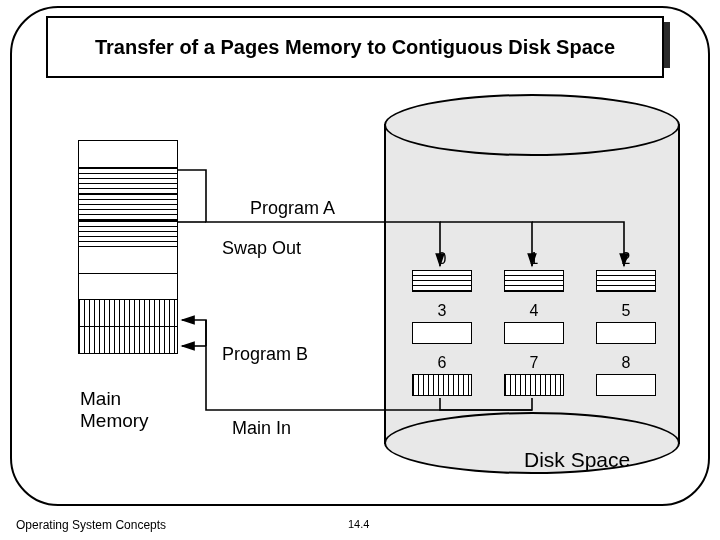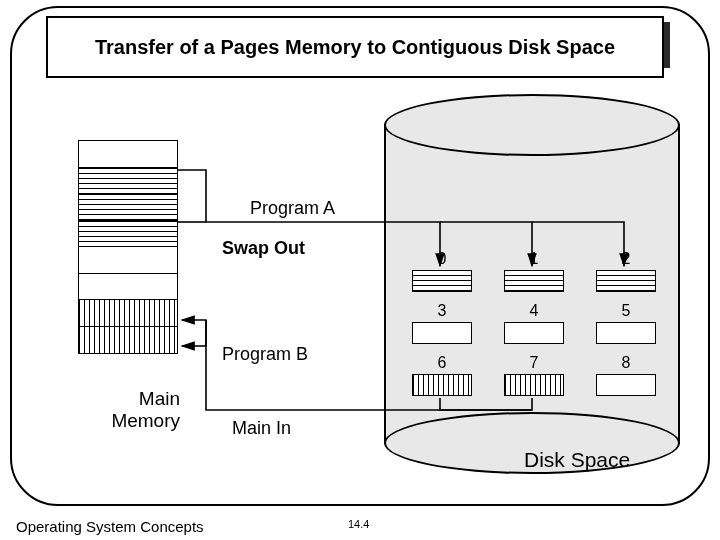--- a/index.html
+++ b/index.html
@@ -110,21 +110,21 @@
   .label {
     position: absolute;
     font-size: 18px;
     z-index: 6;
     background: transparent;
   }
 
   .footer-left {
     position: absolute;
     left: 16px; top: 518px;
-    font-size: 15px;
+    font-size: 12px;
   }
   .footer-center {
     position: absolute;
     left: 348px; top: 518px;
     font-size: 11px;
   }
 
   svg.arrows {
     position: absolute;
     left: 0; top: 0;
@@ -172,24 +172,24 @@
 <div class="dslot" style="left:596px; top:322px;"></div>
 
 <div class="dnum" style="left:412px; top:354px;">6</div>
 <div class="dslot hatchV" style="left:412px; top:374px;"></div>
 <div class="dnum" style="left:504px; top:354px;">7</div>
 <div class="dslot hatchV" style="left:504px; top:374px;"></div>
 <div class="dnum" style="left:596px; top:354px;">8</div>
 <div class="dslot" style="left:596px; top:374px;"></div>
 
 <div class="label" style="left:222px; top:198px;margin-left:28px;">Program A</div>
-<div class="label" style="left:222px; top:238px;font-weight:bold;">Swap Out</div>
+<div class="label" style="left:222px; top:238px;">Swap Out</div>
 <div class="label" style="left:222px; top:344px;">Program B</div>
 <div class="label" style="left:232px; top:418px;">Main In</div>
-<div class="label" style="left:80px; top:388px; font-size:19px; white-space:pre; text-align:right; width:100px;">Main
+<div class="label" style="left:80px; top:388px; font-size:19px; white-space:pre; text-align:left; width:100px;">Main
 Memory</div>
 <div class="label" style="left:500px; top:448px; font-size:21px;margin-left:24px;">Disk Space</div>
 
 <div class="footer-left">Operating System Concepts</div>
 <div class="footer-center">14.4</div>
 
 <svg class="arrows">
   <defs>
     <marker id="arr" markerWidth="10" markerHeight="10" refX="8" refY="3" orient="auto">
       <path d="M0,0 L9,3 L0,6 Z" fill="#000"></path>

